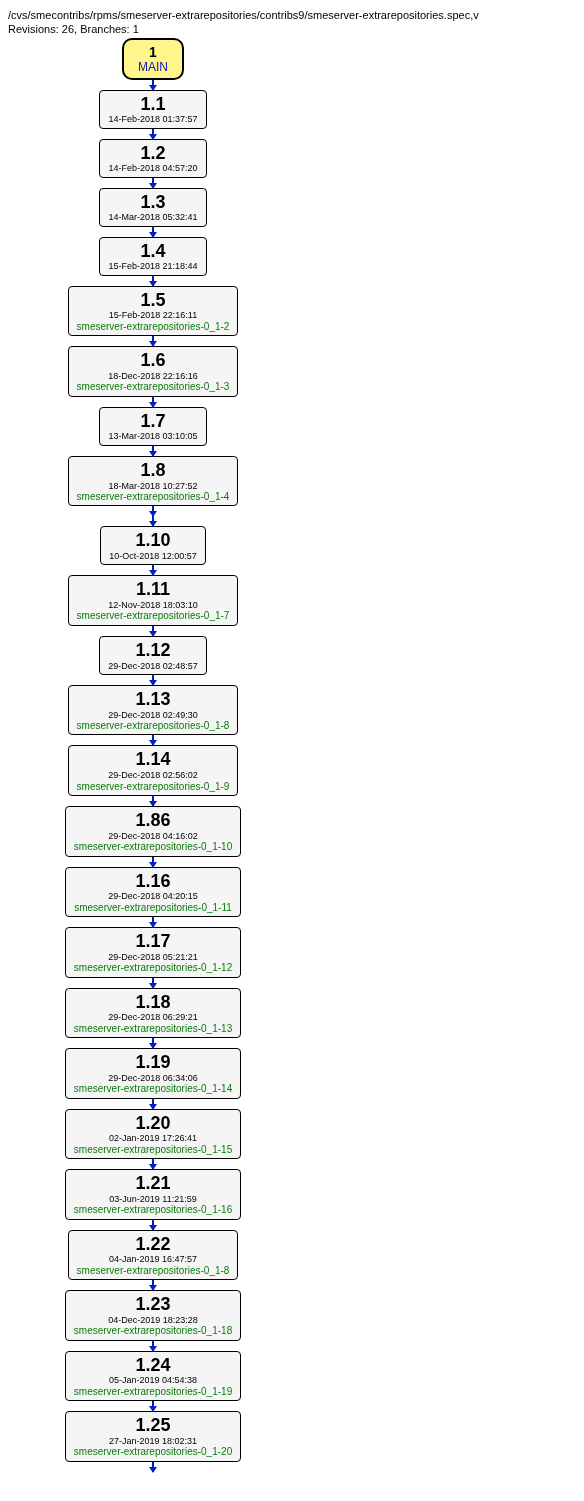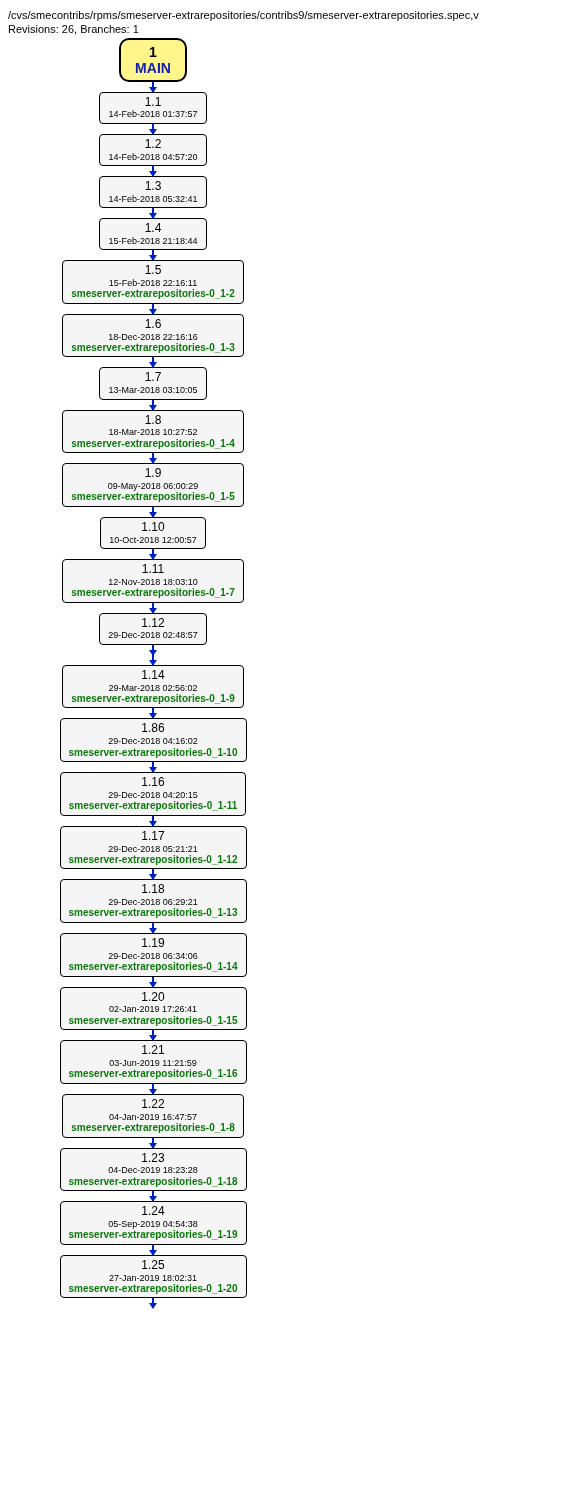--- a/index.html
+++ b/index.html
@@ -33,45 +33,45 @@
     border: 1px solid #000;
     border-radius: 4px;
     background: #f5f5f5;
     text-align: center;
     padding: 3px 8px;
     box-sizing: border-box;
     line-height: 1.15;
     color: #000;
   }
   .node .rev {
-    font-size: 12px;
-    font-weight: normal;
+    font-size: 18px;
+    font-weight: bold;
   }
   .node .date {
     font-size: 9px;
   }
   .node .tag {
     font-size: 10px;
-    font-weight: bold;
+    font-weight: normal;
     color: #0a7a0a;
   }
   .trunk {
     border: 2px solid #000;
     border-radius: 10px;
     background: #fff58a;
     padding: 4px 14px;
     text-align: center;
   }
   .trunk .num {
     font-size: 14px;
     font-weight: bold;
   }
   .trunk .name {
-    font-size: 14px;
-    font-weight: bold;
+    font-size: 12px;
+    font-weight: normal;
     color: #1020b0;
   }
   .edge {
     width: 2px;
     background: #0020c0;
     height: 10px;
     position: relative;
   }
   .edge::after {
     content: "";
@@ -104,21 +104,21 @@
         <div class="date">14-Feb-2018 01:37:57</div>
       </div>
       <div class="edge"></div>
       <div class="node">
         <div class="rev">1.2</div>
         <div class="date">14-Feb-2018 04:57:20</div>
       </div>
       <div class="edge"></div>
       <div class="node">
         <div class="rev">1.3</div>
-        <div class="date">14-Feb-2018 05:32:41</div>
+        <div class="date">14-Mar-2018 05:32:41</div>
       </div>
       <div class="edge"></div>
       <div class="node">
         <div class="rev">1.4</div>
         <div class="date">15-Feb-2018 21:18:44</div>
       </div>
       <div class="edge"></div>
       <div class="node">
         <div class="rev">1.5</div>
         <div class="date">15-Feb-2018 22:16:11</div>
@@ -135,46 +135,46 @@
         <div class="rev">1.7</div>
         <div class="date">13-Mar-2018 03:10:05</div>
       </div>
       <div class="edge"></div>
       <div class="node">
         <div class="rev">1.8</div>
         <div class="date">18-Mar-2018 10:27:52</div>
         <div class="tag">smeserver-extrarepositories-0_1-4</div>
       </div>
       <div class="edge"></div>
-      <div class="node">
-        <div class="rev">1.9</div>
-        <div class="date">09-May-2018 06:00:29</div>
-        <div class="tag">smeserver-extrarepositories-0_1-5</div>
-      </div>
       <div class="edge"></div>
       <div class="node">
         <div class="rev">1.10</div>
         <div class="date">10-Oct-2018 12:00:57</div>
       </div>
       <div class="edge"></div>
       <div class="node">
         <div class="rev">1.11</div>
         <div class="date">12-Nov-2018 18:03:10</div>
         <div class="tag">smeserver-extrarepositories-0_1-7</div>
       </div>
       <div class="edge"></div>
       <div class="node">
         <div class="rev">1.12</div>
         <div class="date">29-Dec-2018 02:48:57</div>
       </div>
       <div class="edge"></div>
+      <div class="node">
+        <div class="rev">1.13</div>
+        <div class="date">29-Dec-2018 02:49:30</div>
+        <div class="tag">smeserver-extrarepositories-0_1-8</div>
+      </div>
       <div class="edge"></div>
       <div class="node">
         <div class="rev">1.14</div>
-        <div class="date">29-Mar-2018 02:56:02</div>
+        <div class="date">29-Dec-2018 02:56:02</div>
         <div class="tag">smeserver-extrarepositories-0_1-9</div>
       </div>
       <div class="edge"></div>
       <div class="node">
         <div class="rev">1.86</div>
         <div class="date">29-Dec-2018 04:16:02</div>
         <div class="tag">smeserver-extrarepositories-0_1-10</div>
       </div>
       <div class="edge"></div>
       <div class="node">
@@ -220,21 +220,21 @@
       </div>
       <div class="edge"></div>
       <div class="node">
         <div class="rev">1.23</div>
         <div class="date">04-Dec-2019 18:23:28</div>
         <div class="tag">smeserver-extrarepositories-0_1-18</div>
       </div>
       <div class="edge"></div>
       <div class="node">
         <div class="rev">1.24</div>
-        <div class="date">05-Sep-2019 04:54:38</div>
+        <div class="date">05-Jan-2019 04:54:38</div>
         <div class="tag">smeserver-extrarepositories-0_1-19</div>
       </div>
       <div class="edge"></div>
       <div class="node">
         <div class="rev">1.25</div>
         <div class="date">27-Jan-2019 18:02:31</div>
         <div class="tag">smeserver-extrarepositories-0_1-20</div>
       </div>
       <div class="edge"></div>
     </div>

